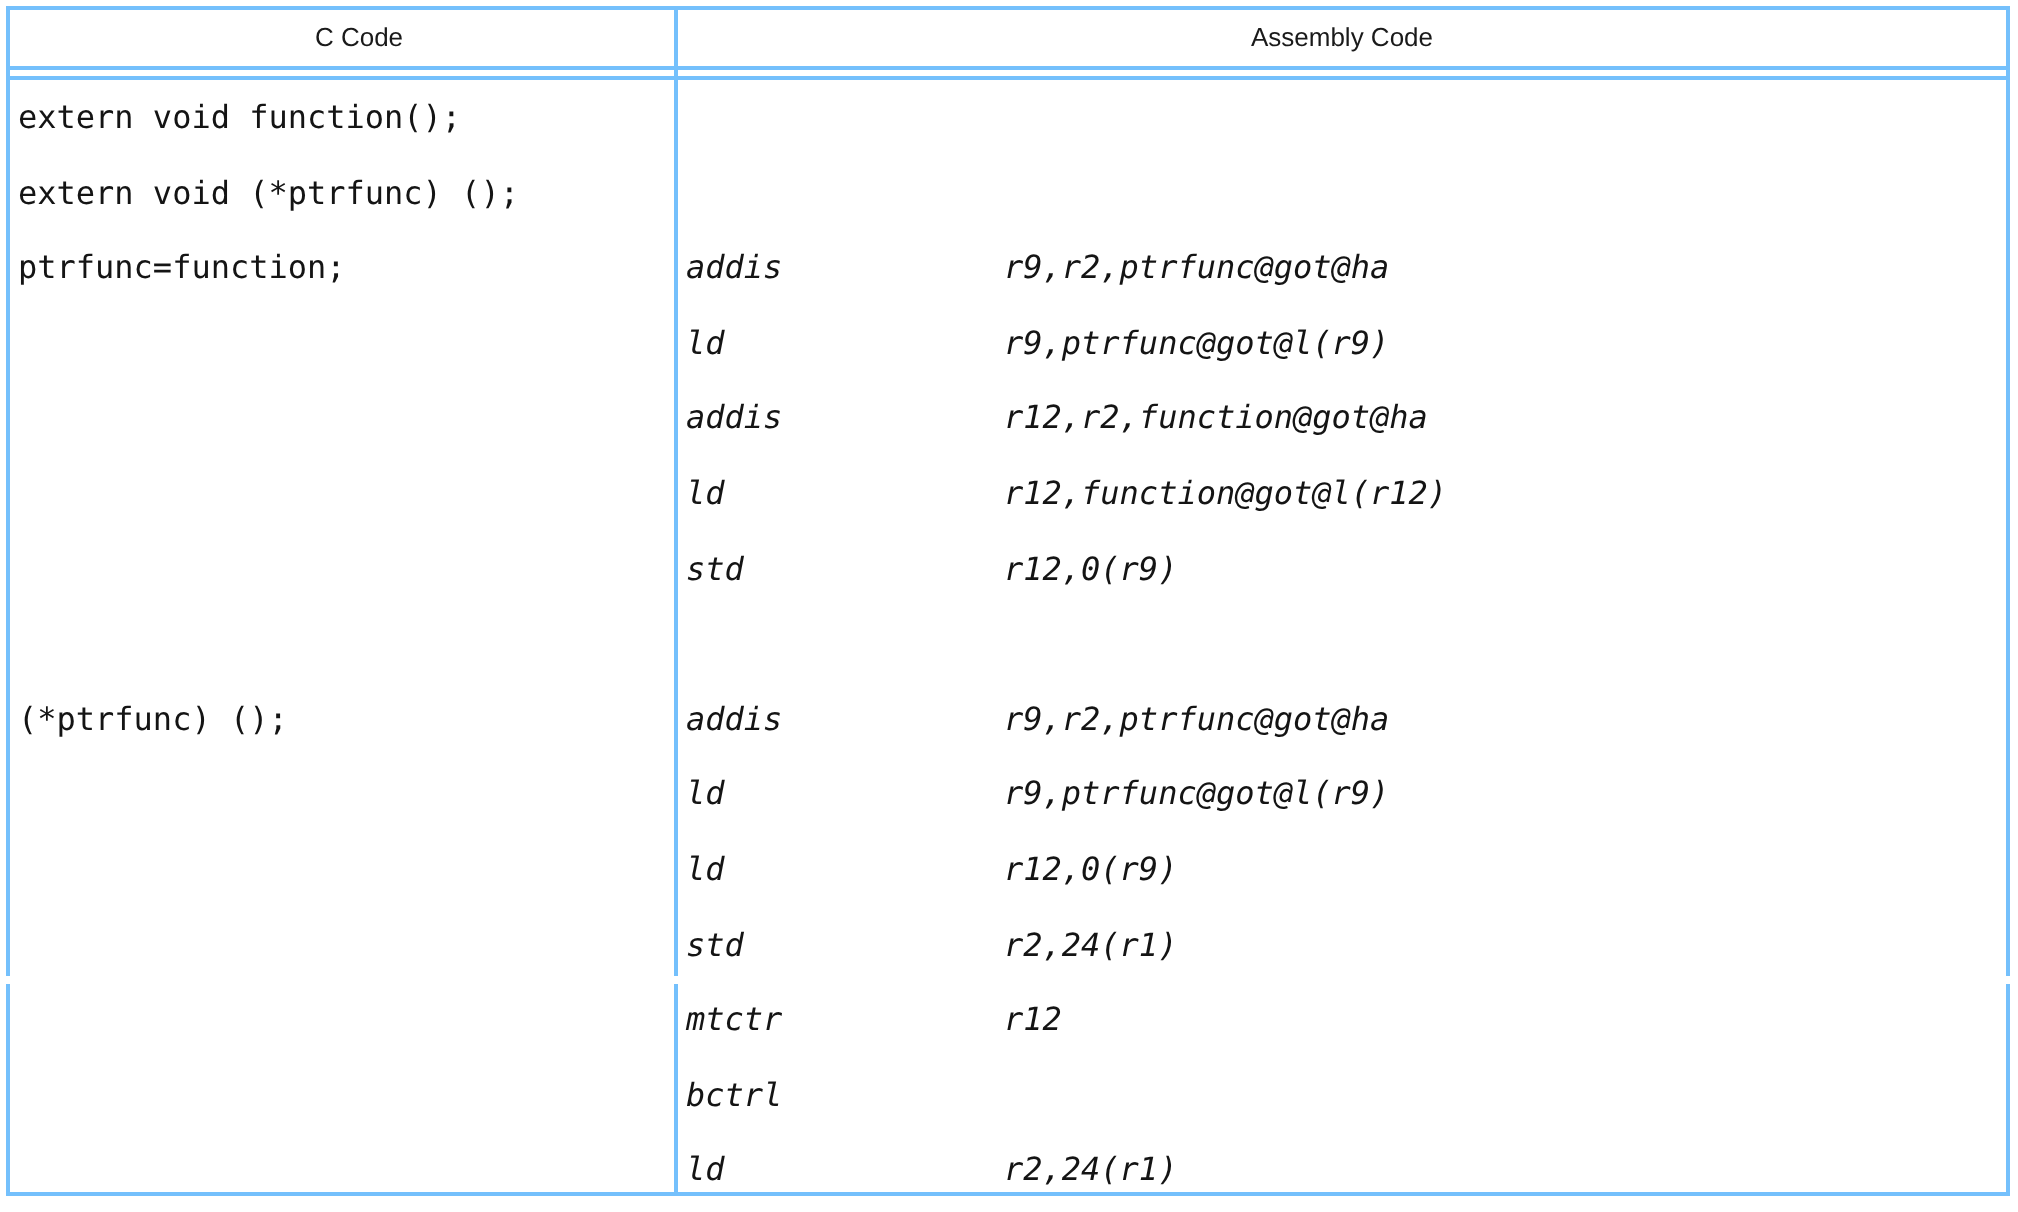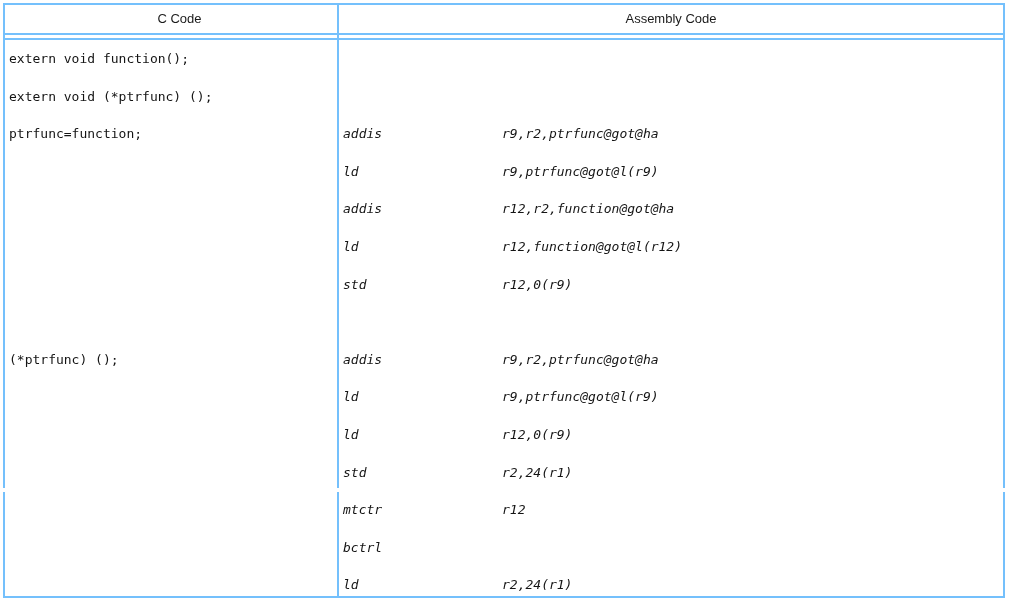--- a/index.html
+++ b/index.html
@@ -40,21 +40,21 @@
     font-family: "Liberation Sans", sans-serif;
     white-space: nowrap;
   }
   #hdr-c   { left: 5px;   width: 349px; }
   #hdr-asm { left: 339px; width: 664px; }
 
   
   .code-col {
     position: absolute;
     font-family: "DejaVu Sans Mono", monospace;
-    font-size: 13px;
+    font-size: 16px;
     color: #141414;
     white-space: pre;
   }
   #c-col   { left: 9px;   top: 40px; width: 324px; }
   #asm-col { left: 343px; top: 40px; width: 655px; font-style: italic; }
 
   .code-line {
     height: 37.6px;
     line-height: 37.6px;
     white-space: pre;

